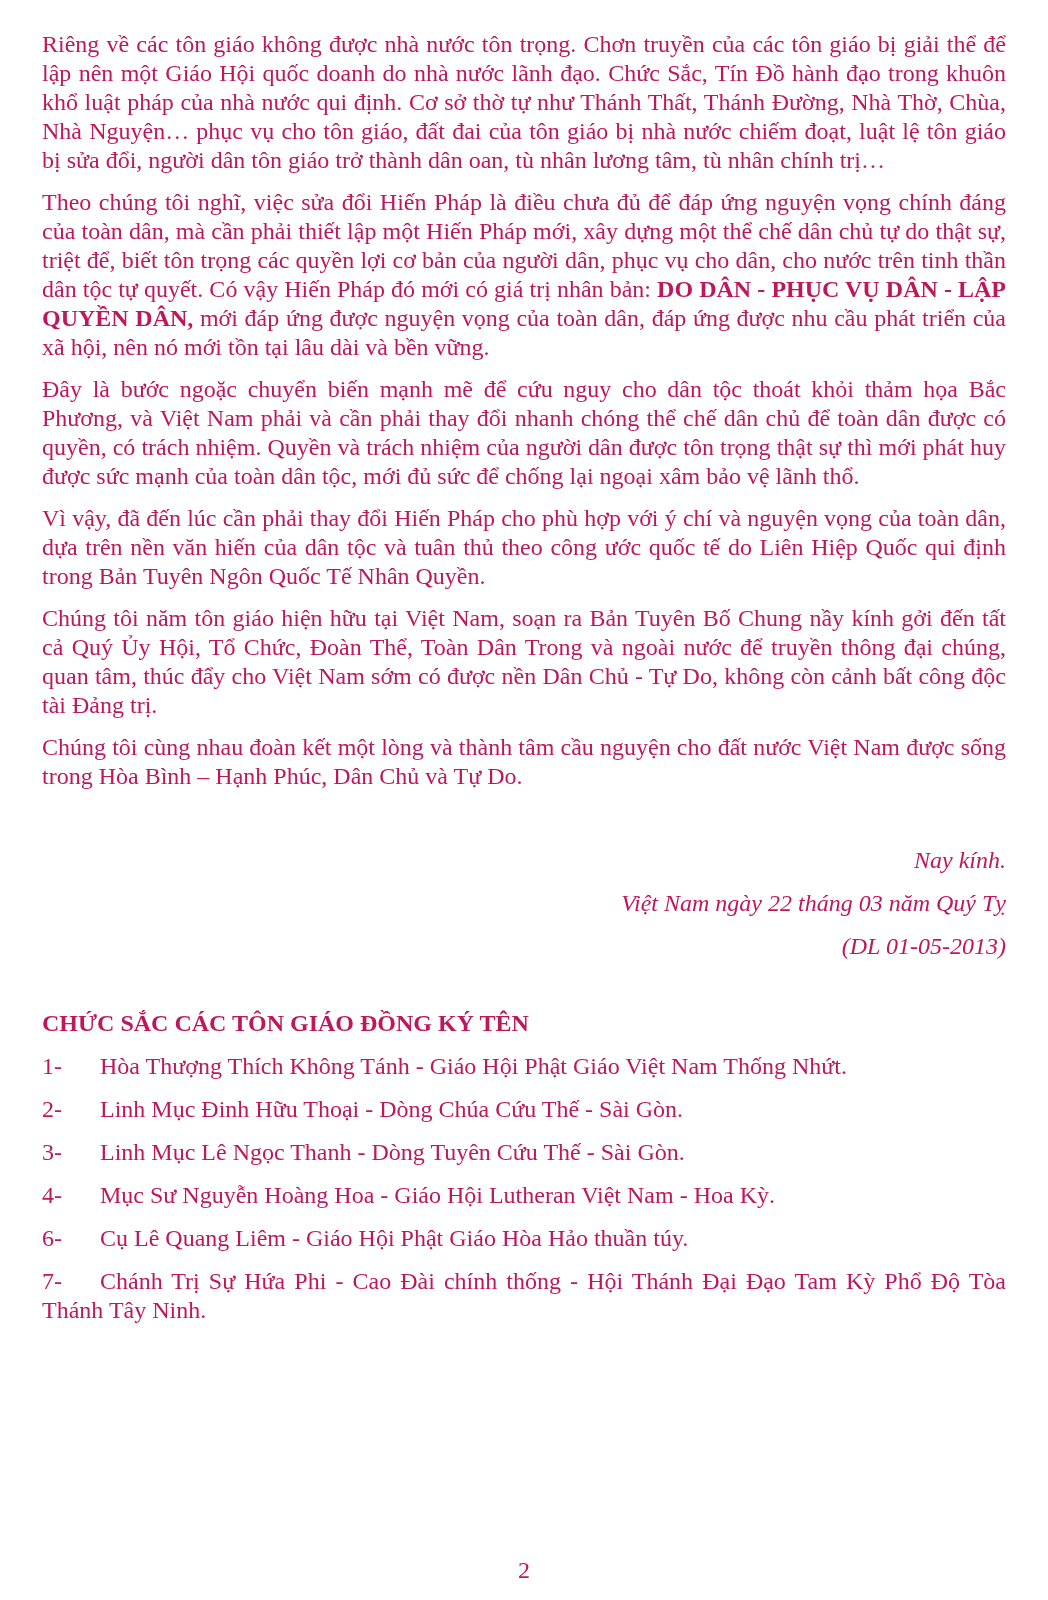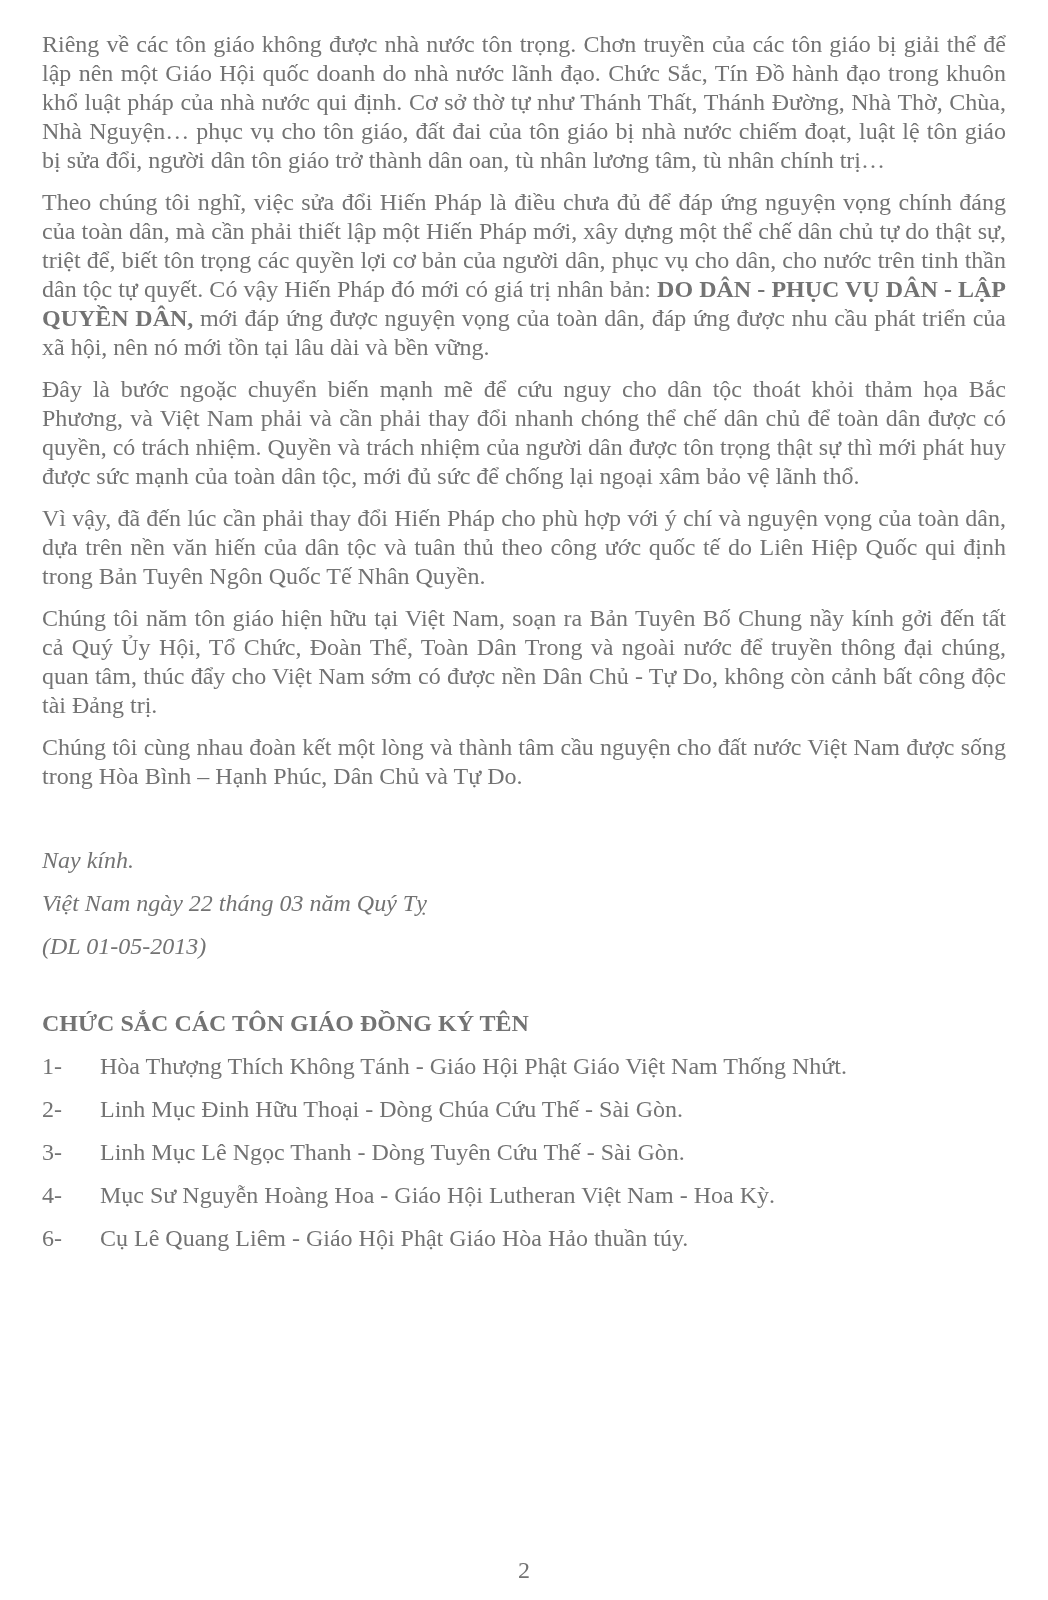--- a/index.html
+++ b/index.html
@@ -6,37 +6,37 @@
     margin: 0;
     padding: 0;
     background: #ffffff;
   }
   .page {
     position: relative;
     width: 1048px;
     height: 1600px;
     box-sizing: border-box;
     background: #ffffff;
-    color: #737373;
+    color: #be185d;
     font-family: "Liberation Serif", "DejaVu Serif", serif;
     font-size: 24px;
     line-height: 29px;
     padding: 30px 42px 0 42px;
     overflow: hidden;
   }
   .para {
     margin: 0 0 13px 0;
     text-align: justify;
   }
   .slogan {
     font-weight: 700;
   }
   .closing {
     margin-top: 55px;
-    text-align: left;
+    text-align: right;
     font-style: italic;
   }
   .closing-line {
     margin-bottom: 14px;
   }
   .sig-heading {
     margin: 48px 0 14px 0;
     text-align: left;
     font-weight: 700;
     font-size: 24px;
@@ -82,17 +82,18 @@
   </div>
 
   <div class="sig-heading">CHỨC SẮC CÁC TÔN GIÁO ĐỒNG KÝ TÊN</div>
 
   <div class="sig-list">
     <div class="sig-item"><span class="sig-num">1-</span><span class="sig-text">Hòa Thượng Thích Không Tánh - Giáo Hội Phật Giáo Việt Nam Thống Nhứt.</span></div>
     <div class="sig-item"><span class="sig-num">2-</span><span class="sig-text">Linh Mục Đinh Hữu Thoại - Dòng Chúa Cứu Thế - Sài Gòn.</span></div>
     <div class="sig-item"><span class="sig-num">3-</span><span class="sig-text">Linh Mục Lê Ngọc Thanh - Dòng Tuyên Cứu Thế - Sài Gòn.</span></div>
     <div class="sig-item"><span class="sig-num">4-</span><span class="sig-text">Mục Sư Nguyễn Hoàng Hoa - Giáo Hội Lutheran Việt Nam - Hoa Kỳ.</span></div>
     <div class="sig-item"><span class="sig-num">6-</span><span class="sig-text">Cụ Lê Quang Liêm - Giáo Hội Phật Giáo Hòa Hảo thuần túy.</span></div>
+    <div class="sig-item"><span class="sig-num">7-</span><span class="sig-text">Chánh Trị Sự Hứa Phi - Cao Đài chính thống - Hội Thánh Đại Đạo Tam Kỳ Phổ Độ Tòa Thánh Tây Ninh.</span></div>
   </div>
 
   <div class="page-number">2</div>
 
 </div>
 
 </body></html>

